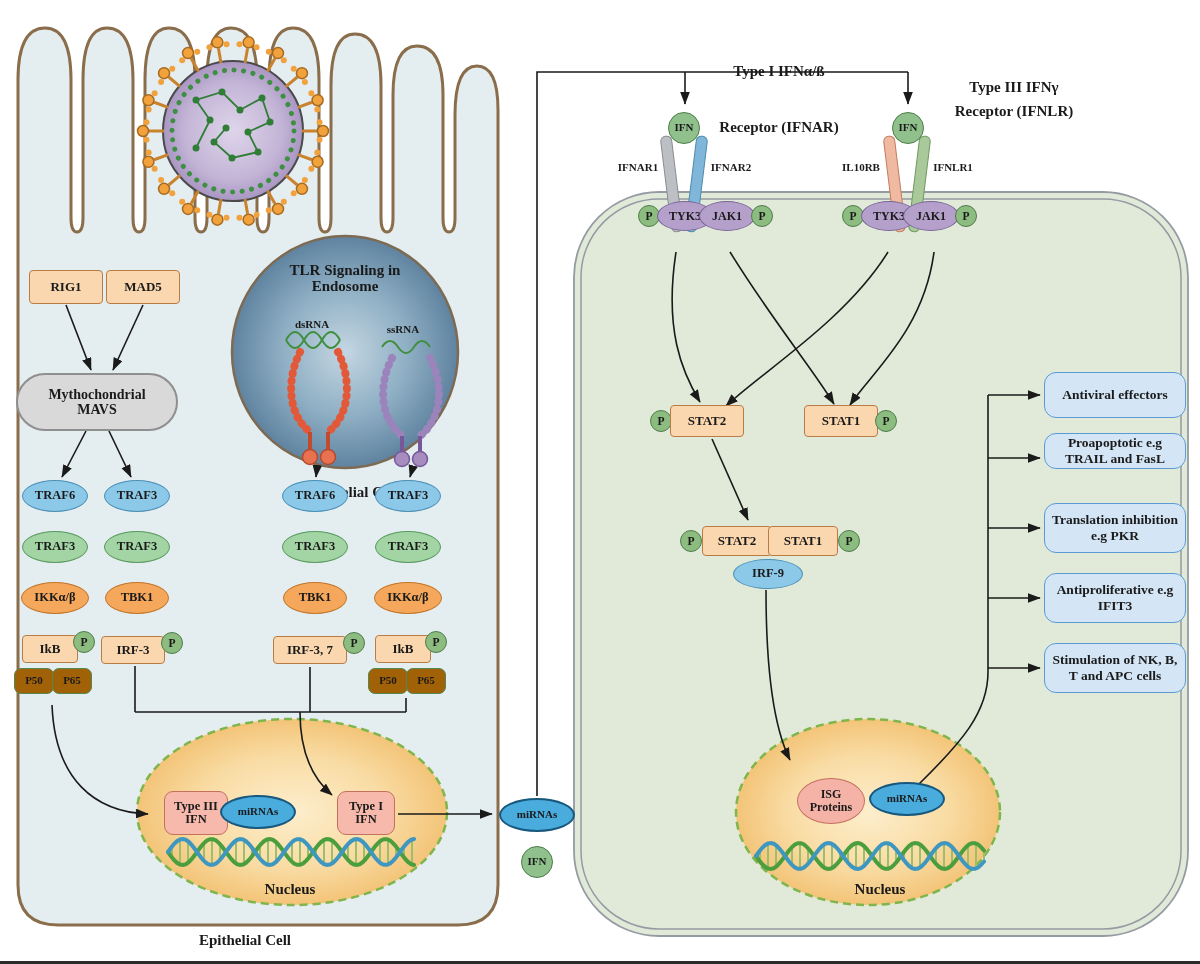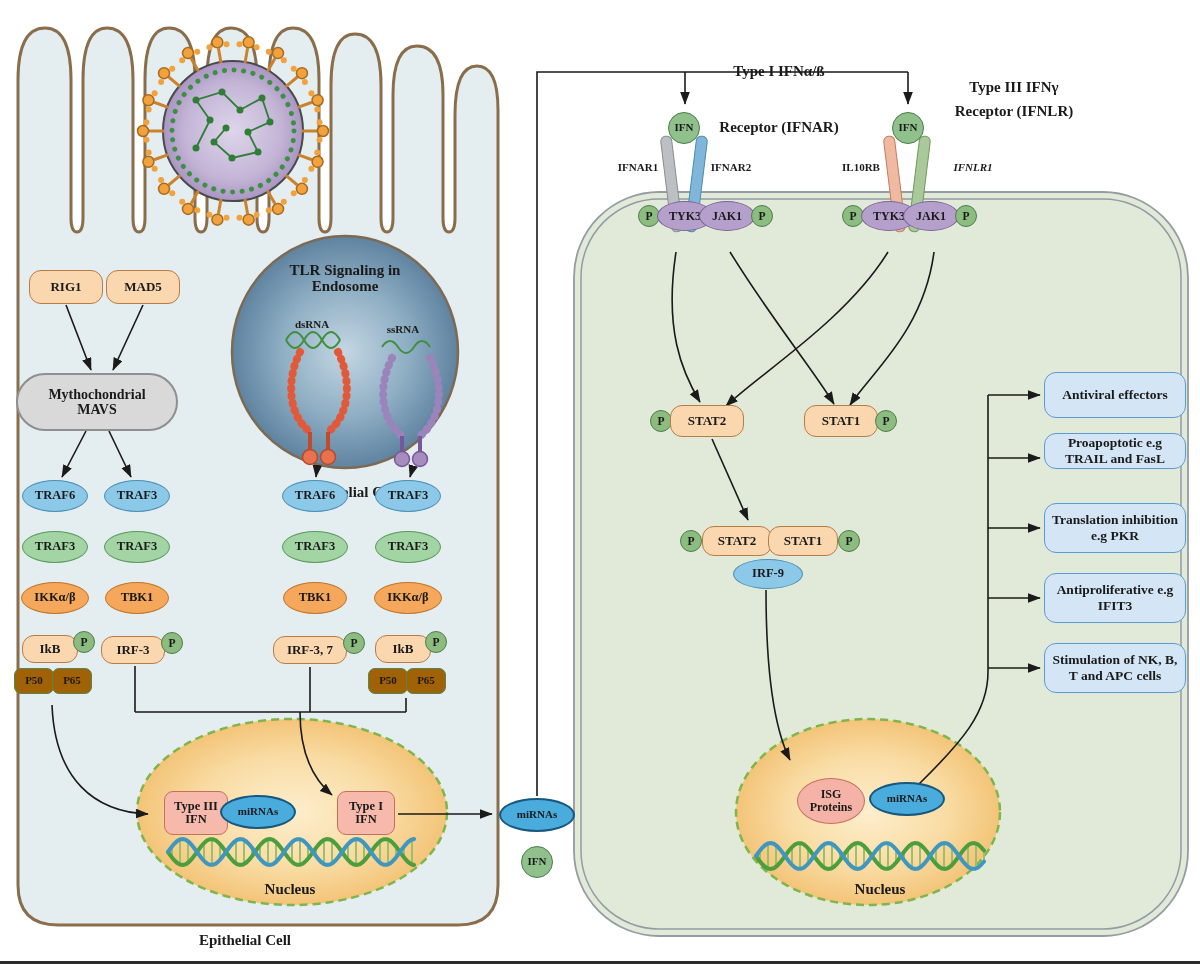--- a/index.html
+++ b/index.html
@@ -3,21 +3,21 @@
 <meta charset="utf-8">
 <style>
   html,body{margin:0;padding:0;background:#ffffff;}
   #stage{position:relative;width:1200px;height:964px;background:#ffffff;overflow:hidden;
          font-family:"Liberation Serif",serif;}
   #diagram-svg{position:absolute;left:0;top:0;}
   #nodes{position:absolute;left:0;top:0;width:1200px;height:964px;}
   .node{position:absolute;display:flex;flex-direction:column;align-items:center;justify-content:center;
         text-align:center;font-weight:bold;color:#1a1a1a;line-height:1.08;box-sizing:border-box;
         font-family:"Liberation Serif",serif;}
-  .peach-box{background:#fad7ae;border:1.6px solid #b97c45;border-radius:12px;font-size:13px;white-space:nowrap;}
+  .peach-box{background:#fad7ae;border:1.6px solid #b97c45;border-radius:4px;font-size:13px;white-space:nowrap;}
   .blue-oval{background:#8cc8e8;border:1.6px solid #4a8fb5;border-radius:50%;font-size:12.5px;white-space:nowrap;}
   .green-oval{background:#a2d4a4;border:1.6px solid #5a9a5f;border-radius:50%;font-size:12.5px;white-space:nowrap;}
   .orange-oval{background:#f5a75b;border:1.6px solid #c1762a;border-radius:50%;font-size:12.5px;white-space:nowrap;}
   .gray-stadium{background:#d9d9d9;border:2px solid #8f8f8f;border-radius:30px;font-size:14px;}
   .p-circle{background:#8cbc80;border:1.5px solid #4e7d4a;border-radius:50%;font-size:11.5px;}
   .green-box{background:#a16207;border:1.5px solid #55884f;border-radius:7px;font-size:11px;white-space:nowrap;}
   .pink-box{background:#f6b9ab;border:1.6px solid #c4705f;border-radius:9px;font-size:12.5px;}
   .pink-oval{background:#f4b3a6;border:1.6px solid #c4705f;border-radius:50%;font-size:12px;}
   .mirna-oval{background:#4aabdd;border:2px solid #17597e;border-radius:50%;font-size:11px;white-space:nowrap;}
   .ifn-circle{background:#90c18c;border:1.6px solid #4e7d4a;border-radius:50%;font-size:11px;}
@@ -365,21 +365,21 @@
       </div>
       <div class="node small-label" style="left: 608px; top: 161px; width: 60px; height: 14px;">
         <div>IFNAR1</div>
       </div>
       <div class="node small-label" style="left: 701px; top: 161px; width: 60px; height: 14px;">
         <div>IFNAR2</div>
       </div>
       <div class="node small-label" style="left: 832px; top: 161px; width: 58px; height: 14px;">
         <div>IL10RB</div>
       </div>
-      <div class="node small-label" style="left: 944px; top: 161px; width: 58px; height: 14px; font-style: italic;">
+      <div class="node small-label" style="left: 924px; top: 161px; width: 58px; height: 14px;">
         <div>IFNLR1</div>
       </div>
       <div class="node p-circle" style="left: 638px; top: 205px; width: 22px; height: 22px;">
         <div>P</div>
       </div>
       <div class="node purple-oval" style="left: 657px; top: 201px; width: 56px; height: 30px;">
         <div>TYK3</div>
       </div>
       <div class="node purple-oval" style="left: 699px; top: 201px; width: 56px; height: 30px;">
         <div>JAK1</div>

